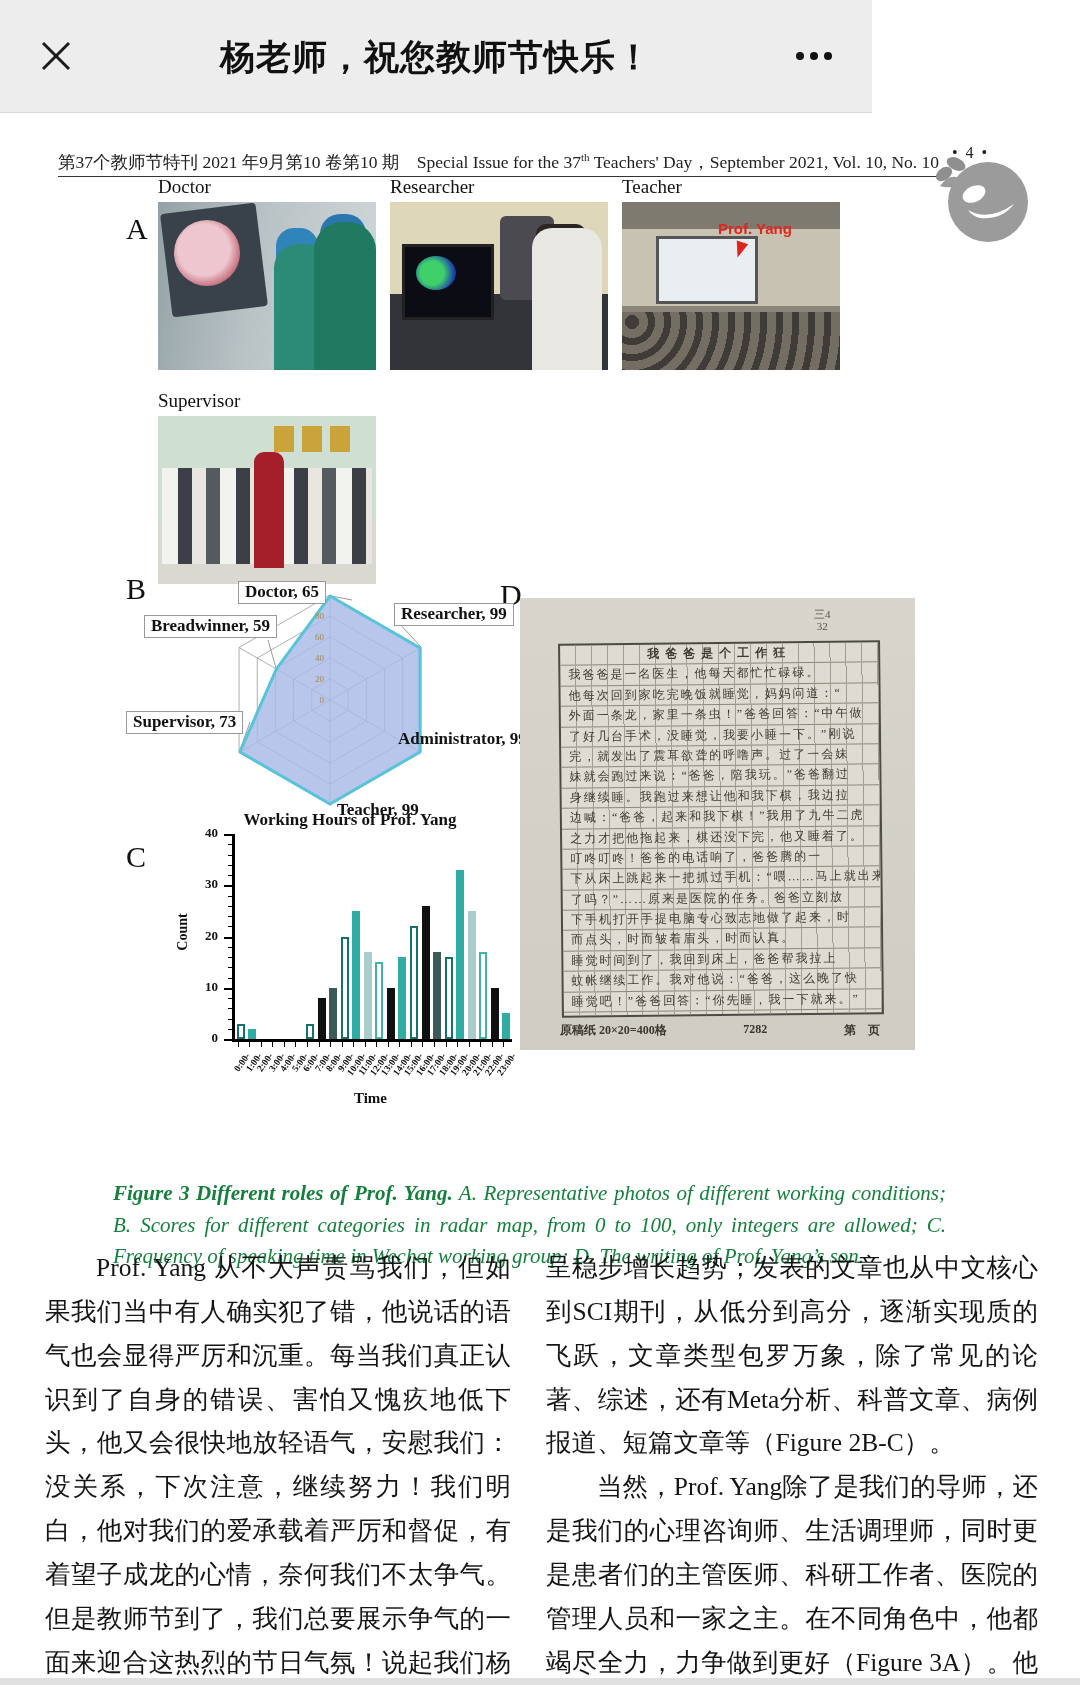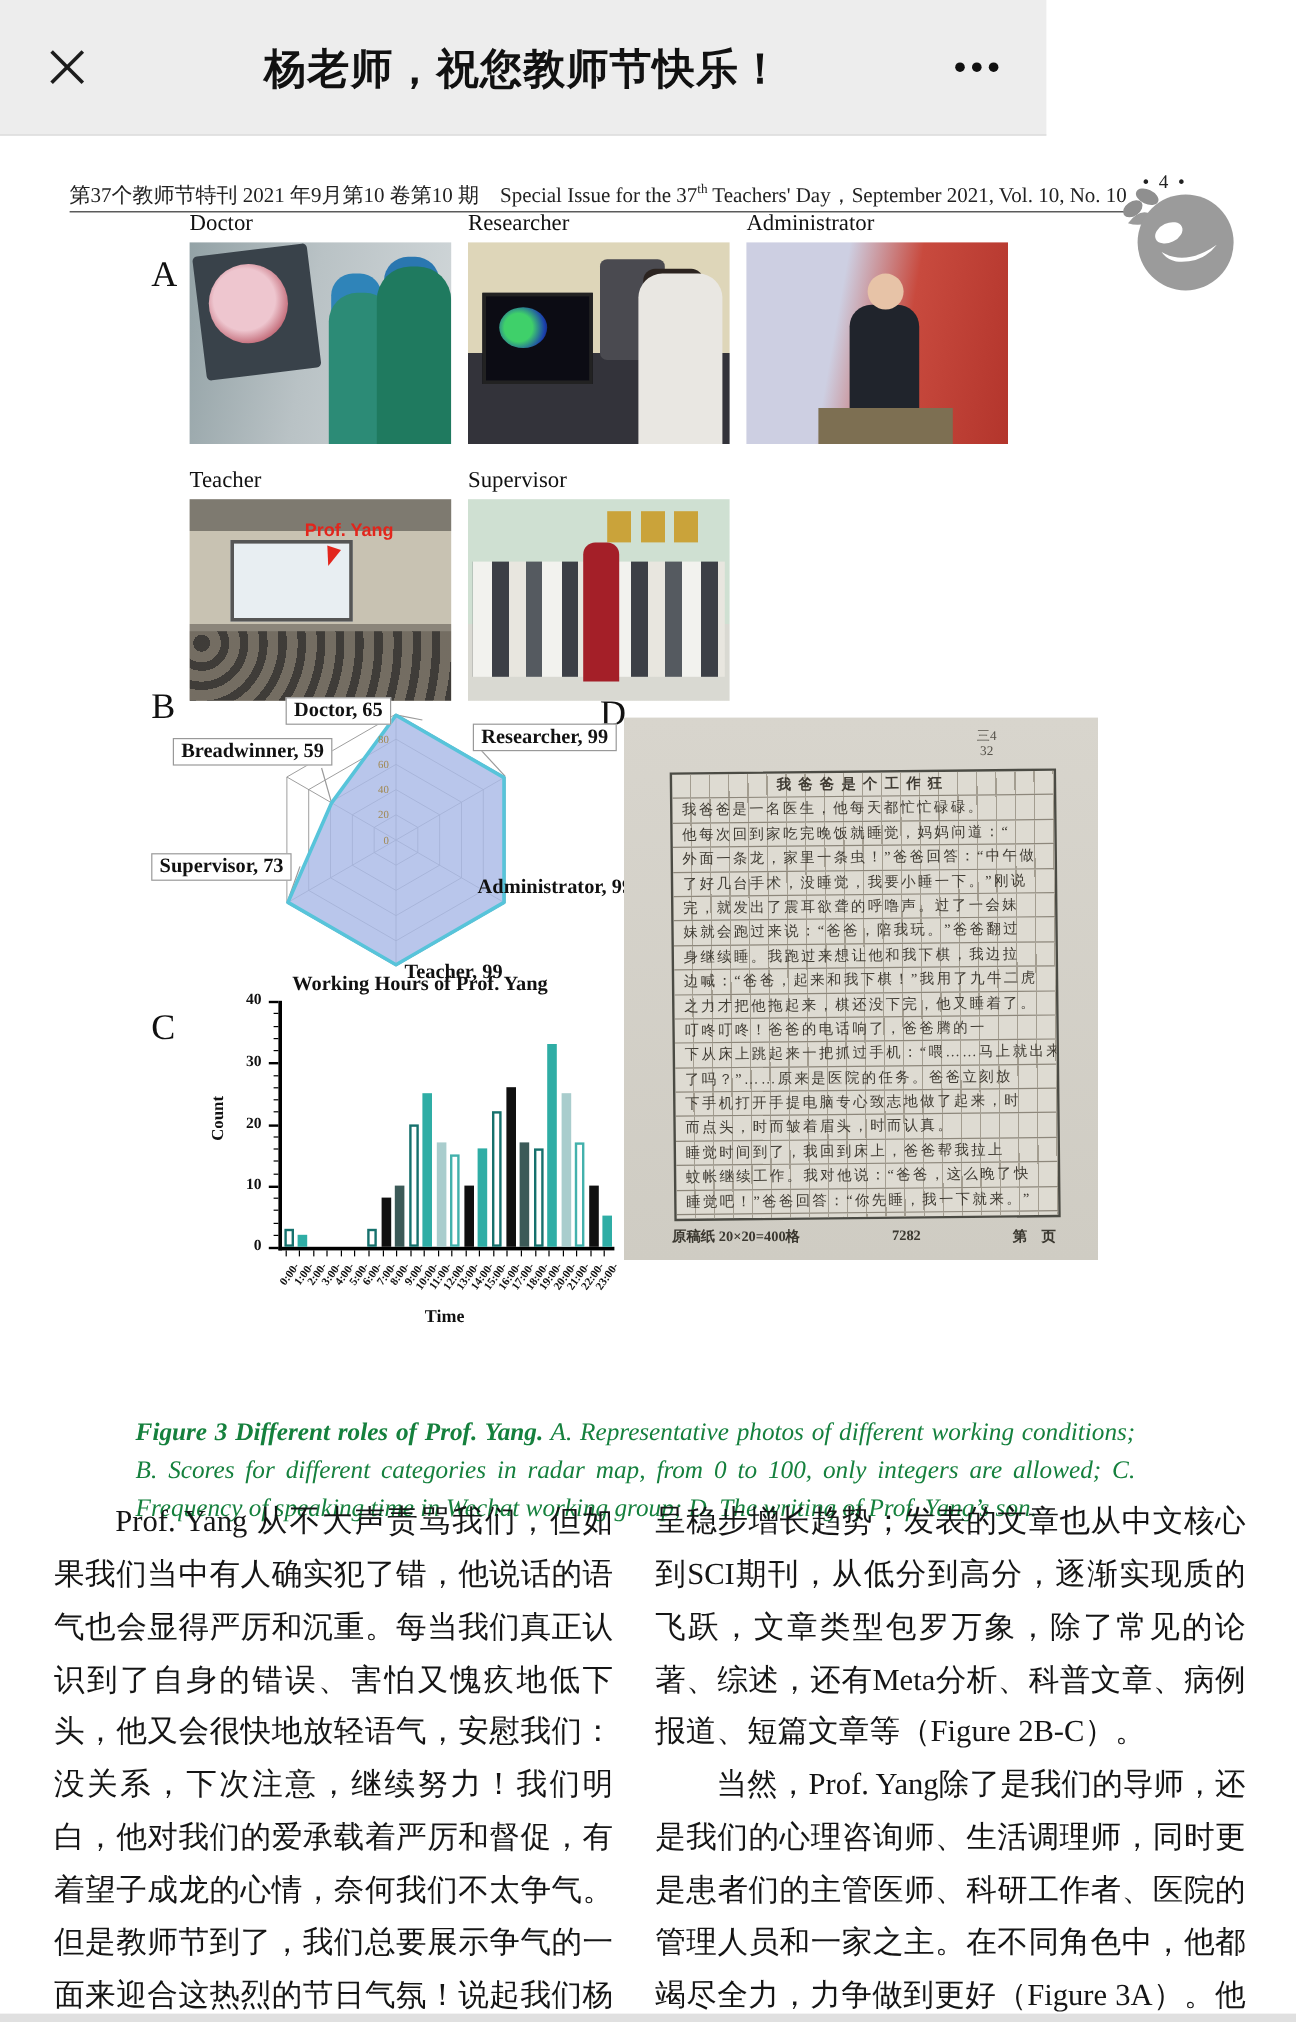--- a/index.html
+++ b/index.html
@@ -164,28 +164,20 @@
         <div class="shape s1"></div>
         <div class="shape s2"></div>
         <div class="shape s3"></div>
         <div class="shape s4"></div>
       </div>
     </div>
     <div class="pcell">
       <div class="plabel">Researcher</div>
       <div class="photo ph-researcher">
         <div class="shape s4"></div>
-        <div class="shape s1"></div>
-        <div class="shape s2"></div>
-        <div class="shape s3"></div>
-      </div>
-    </div>
-    <div class="pcell">
-      <div class="plabel">Administrator</div>
-      <div class="photo ph-administrator">
         <div class="shape s1"></div>
         <div class="shape s2"></div>
         <div class="shape s3"></div>
       </div>
     </div>
     <div class="pcell">
       <div class="plabel">Teacher</div>
       <div class="photo ph-teacher">
         <div class="shape s1"></div>
         <div class="shape s2"></div>

